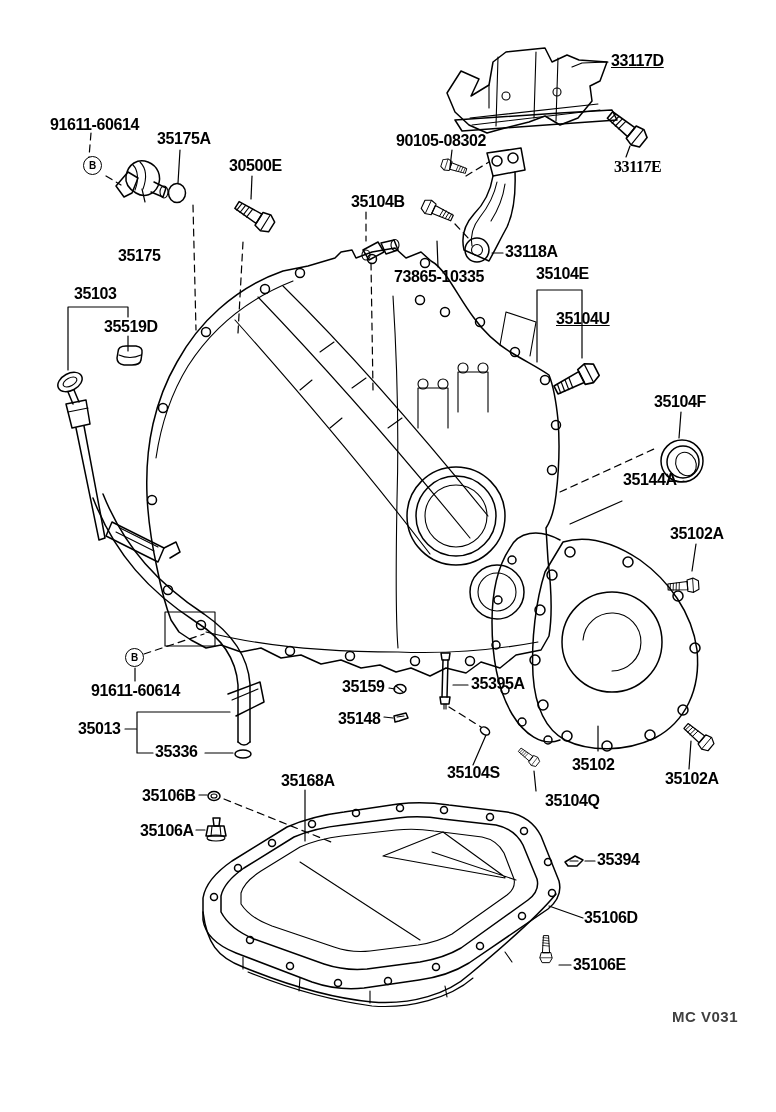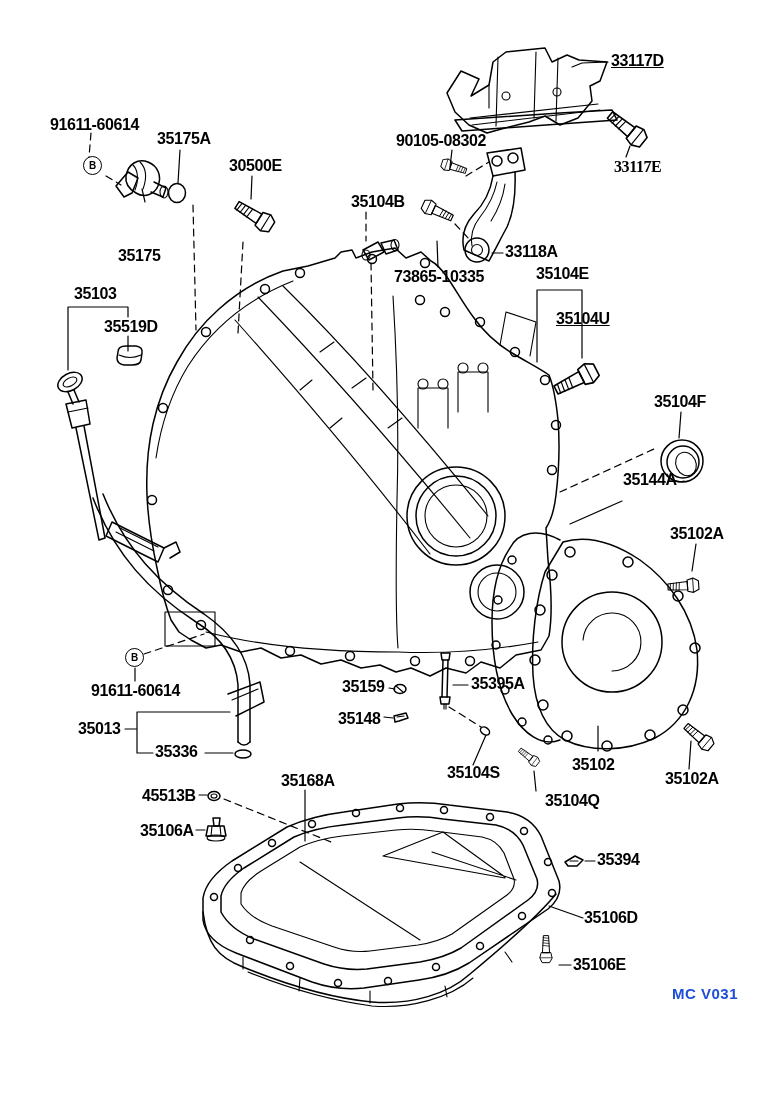--- a/index.html
+++ b/index.html
@@ -2,21 +2,21 @@
 <html><head>
 <meta charset="utf-8">
 <style>
   html,body{margin:0;padding:0;background:#fff;}
   #stage{position:relative;width:776px;height:1112px;background:#fff;overflow:hidden;
          font-family:"Liberation Sans",sans-serif;}
   #art{position:absolute;left:0;top:0;}
   .lbl{position:absolute;font:bold 16px/1.05 "Liberation Sans",sans-serif;
        letter-spacing:-0.4px;color:#000;white-space:nowrap;}
   .code{position:absolute;font:bold 15px/1 "Liberation Sans",sans-serif;
-        letter-spacing:0.5px;color:#1d4ed8;white-space:nowrap;}
+        letter-spacing:0.5px;color:#404040;white-space:nowrap;margin-top:23px;}
   .bcirc{position:absolute;width:19px;height:19px;border:1.7px solid #000;border-radius:50%;
          display:flex;align-items:center;justify-content:center;
          font:bold 10px "Liberation Sans",sans-serif;color:#000;box-sizing:border-box;}
   svg path, svg circle, svg ellipse, svg line, svg polyline, svg rect{
     fill:none;stroke:#000;stroke-width:1.5;stroke-linecap:round;stroke-linejoin:round;}
   svg .thin{stroke-width:1.1;}
   svg .ldr{stroke-width:1.2;}
   svg .dash{stroke-width:1.2;stroke-dasharray:7 5;}
 </style>
 </head>
@@ -353,21 +353,21 @@
 <div class="lbl" style="left:471px;top:676px;">35395A</div>
 <div class="lbl" style="left:338px;top:711px;">35148</div>
 <div class="lbl" style="left:91px;top:683px;">91611-60614</div>
 <div class="lbl" style="left:78px;top:721px;">35013</div>
 <div class="lbl" style="left:155px;top:744px;">35336</div>
 <div class="lbl" style="left:281px;top:773px;text-align:center;">35168A</div>
 <div class="lbl" style="left:447px;top:765px;">35104S</div>
 <div class="lbl" style="left:572px;top:749px;margin-top:8px;">35102</div>
 <div class="lbl" style="left:511px;top:793px;margin-left:34px;">35104Q</div>
 <div class="lbl" style="left:665px;top:771px;">35102A</div>
-<div class="lbl" style="left:142px;top:788px;">45513B</div>
+<div class="lbl" style="left:142px;top:788px;">35106B</div>
 <div class="lbl" style="left:140px;top:823px;">35106A</div>
 <div class="lbl" style="left:597px;top:852px;">35394</div>
 <div class="lbl" style="left:584px;top:910px;">35106D</div>
 <div class="lbl" style="left:573px;top:957px;">35106E</div>
 
 <div class="code" style="left:672px;top:986px;">MC V031</div>
 
 </div>
 
 </body></html>

